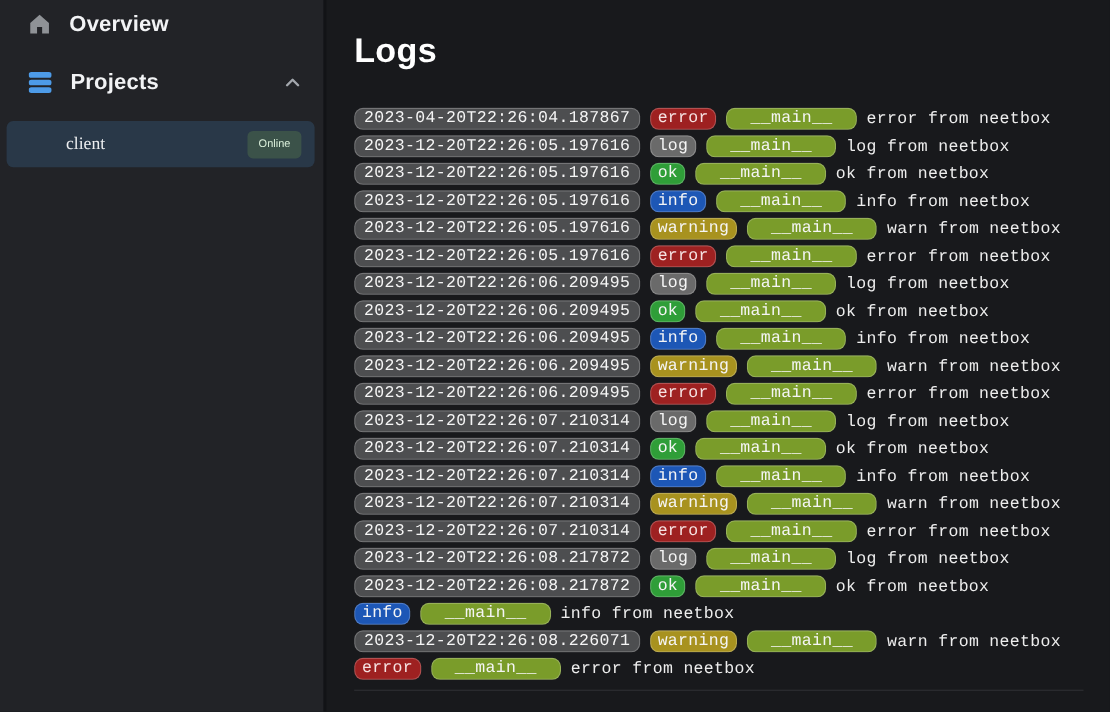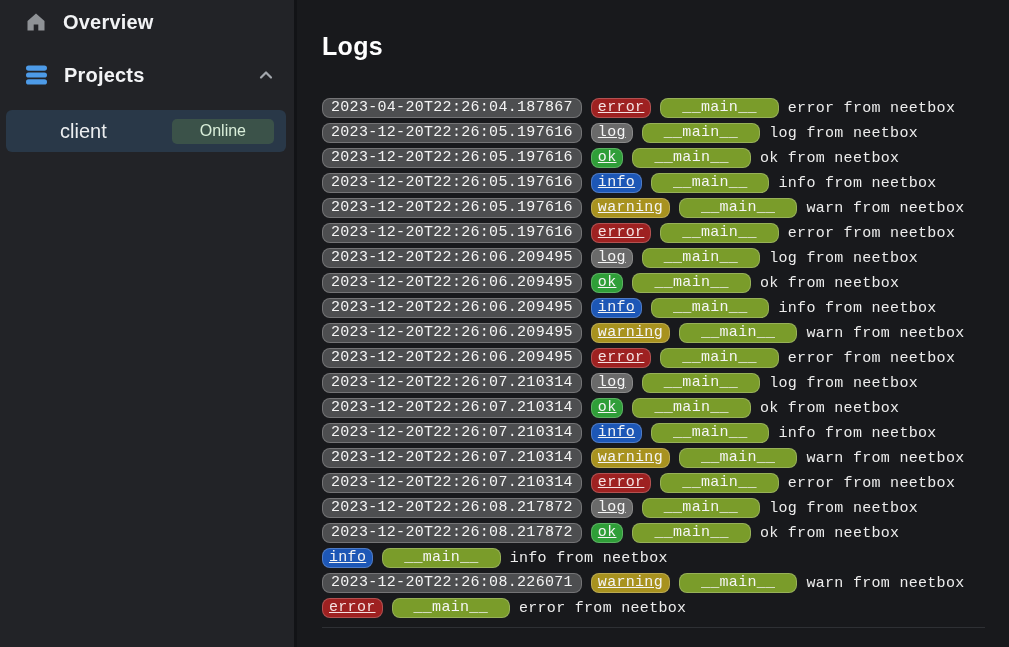--- a/index.html
+++ b/index.html
@@ -32,59 +32,59 @@
 
   .project-row {
     margin: 13px 11px 0 6px;
     height: 42px; width: 280px;
     background: #293848;
     border-radius: 6px;
     display: flex; align-items: center;
     padding: 0 12px 0 54px;
     cursor: pointer;
   }
-  .project-name { color: #eceef0; font-size: 20px; }
+  .project-name { color: #eceef0; font-size: 16px; font-family: Liberation Serif, serif; }
   .online-badge {
     margin-left: auto;
-    height: 25px; padding: 0 28px;
+    height: 25px; padding: 0 10px;
     border-radius: 5px;
     display: flex; align-items: center;
     background: var(--online-badge-bg);
     color: var(--online-badge-text);
-    font-size: 16px;
+    font-size: 10px;
   }
 
   
   .main {
     position: absolute; left: 300px; top: 0; right: 0; bottom: 0;
     padding: 30px 24px 0 22px;
   }
   .page-title {
     margin: 0; color: #ffffff;
-    font-size: 25px; line-height: 32px; font-weight: bold;
+    font-size: 31px; line-height: 32px; font-weight: bold;
     letter-spacing: 0.3px;
   }
   .log-list { margin-top: 36px; }
   .log-row {
     display: flex; align-items: center;
     height: 20px; margin-bottom: 5px;
     gap: 9px;
     font-family: "Liberation Mono", "DejaVu Sans Mono", monospace;
     font-size: 15px; letter-spacing: 0.3px;
     color: #efefef; white-space: nowrap;
   }
   .badge {
     display: inline-flex; align-items: center;
     height: 20px; border-radius: 8px;
     padding: 0 8px;
     border: 1px solid rgba(255,255,255,0.22);
     color: #f5f5f5; line-height: 18px;
   }
   .b-ts     { background: var(--timestamp-badge); }
-  .b-level  { padding: 8px 6px; text-decoration: underline; }
+  .b-level  { padding: 8px 6px; }
   .lv-log     { background: var(--level-log); }
   .lv-ok      { background: var(--level-ok); }
   .lv-info    { background: var(--level-info); }
   .lv-warning { background: var(--level-warning); }
   .lv-error   { background: var(--level-error); color: #f6e2e2; }
   .b-module { background: var(--module-badge); padding: 0 21px; }
   .log-message { color: #ededed; }
   .bottom-divider {
     height: 1px; background: #2e3034; margin-top: 9px;
   }

